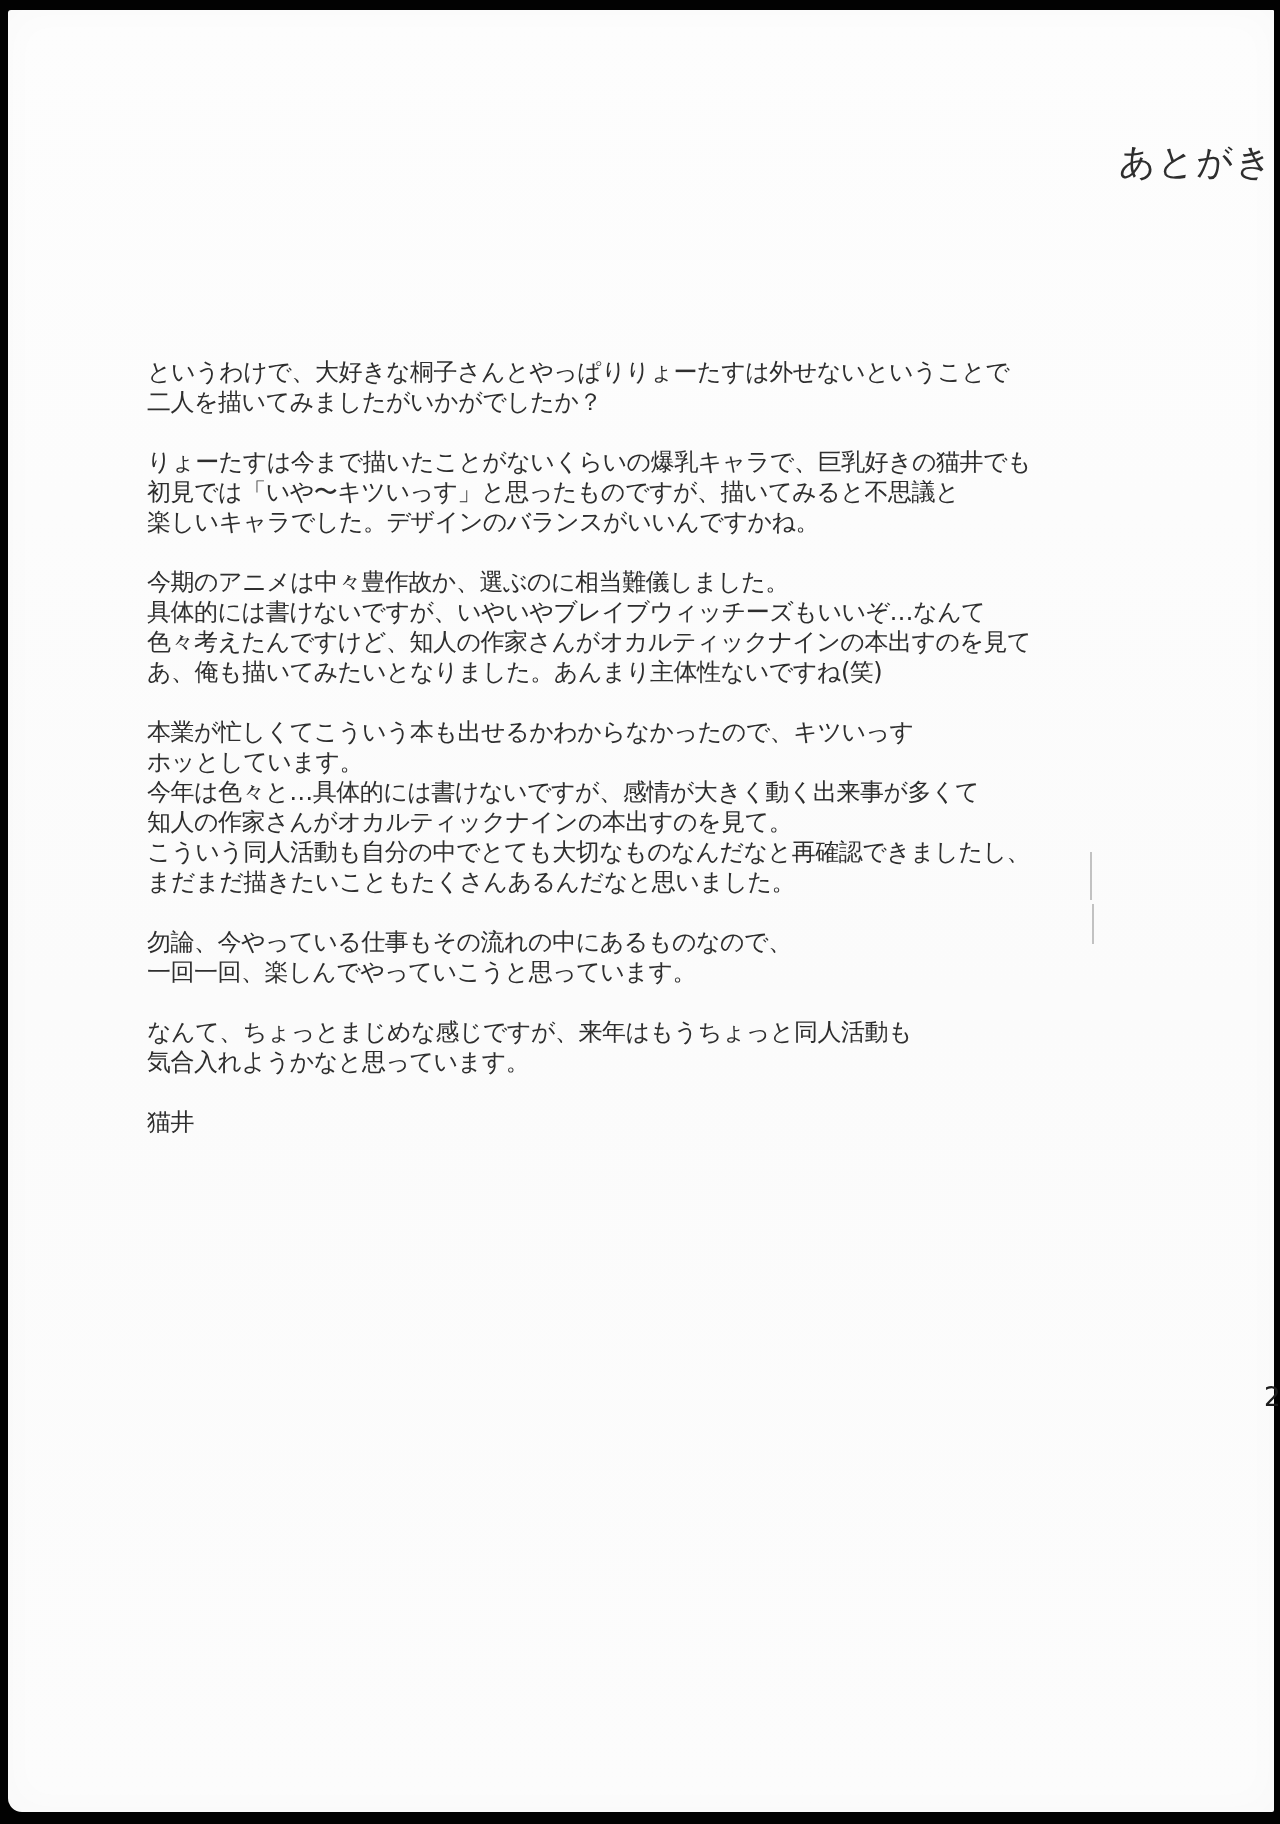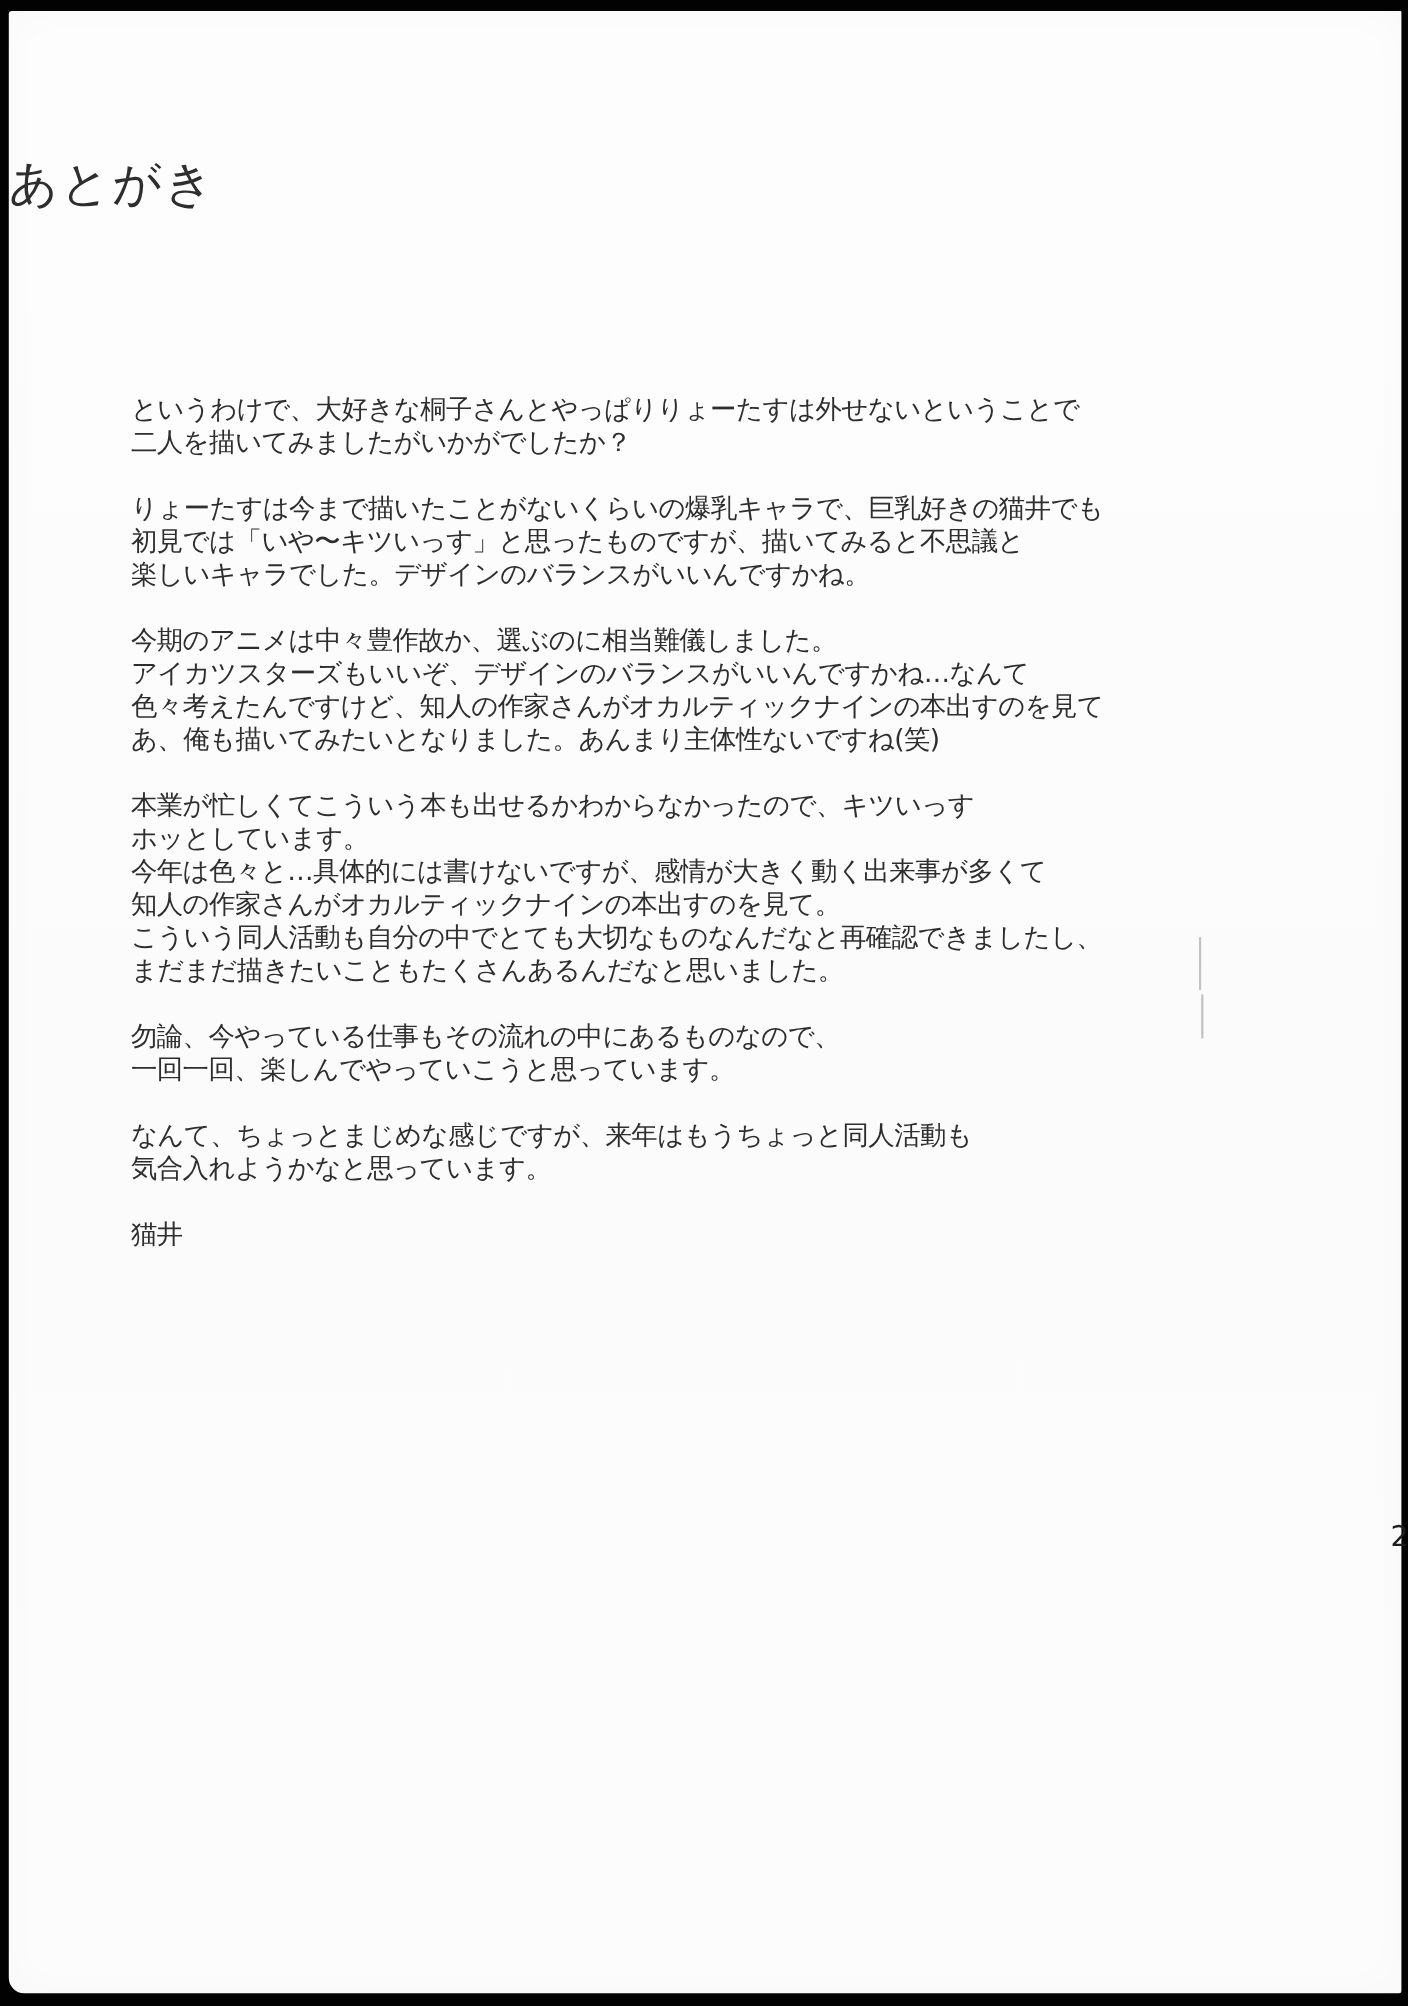--- a/index.html
+++ b/index.html
@@ -24,29 +24,29 @@
     background: linear-gradient(180deg, #fdfdfd 0%, #fbfbfb 55%, #fcfcfc 100%);
     border-radius: 3px 1px 2px 14px;
     box-shadow: inset 0 0 40px rgba(0,0,0,0.02);
   }
   .page-title {
     position: absolute;
     top: 128px;
     left: 0;
     width: 100%;
     margin: 0;
-    text-align: left;
-    font-size: 44px;
+    text-align: right;
+    font-size: 36px;
     font-weight: 500;
     letter-spacing: 2px;
     color: #2e2e2e;
   }
   .body-block {
     position: absolute;
-    left: 111px;
+    left: 139px;
     top: 347px;
     width: 1040px;
     font-size: 24px;
     line-height: 30px;
     letter-spacing: -0.5px;
     color: #2e2e2e;
     font-weight: 500;
   }
   .body-block p.para {
     margin: 0 0 30px 0;
@@ -71,21 +71,21 @@
 <body>
 
 <div class="canvas">
   <div class="paper">
 
     <h1 class="page-title">あとがき</h1>
 
     <div class="body-block">
         <p class="para"><span>というわけで、大好きな桐子さんとやっぱりりょーたすは外せないということで</span><br><span>二人を描いてみましたがいかがでしたか？</span></p>
         <p class="para"><span>りょーたすは今まで描いたことがないくらいの爆乳キャラで、巨乳好きの猫井でも</span><br><span>初見では「いや〜キツいっす」と思ったものですが、描いてみると不思議と</span><br><span>楽しいキャラでした。デザインのバランスがいいんですかね。</span></p>
-        <p class="para"><span>今期のアニメは中々豊作故か、選ぶのに相当難儀しました。</span><br><span>アイカツスターズもいいぞ、デザインのバランスがいいんですかね…なんて</span><br><span>色々考えたんですけど、知人の作家さんがオカルティックナインの本出すのを見て</span><br><span>あ、俺も描いてみたいとなりました。あんまり主体性ないですね(笑)</span></p>
+        <p class="para"><span>今期のアニメは中々豊作故か、選ぶのに相当難儀しました。</span><br><span>具体的には書けないですが、いやいやブレイブウィッチーズもいいぞ…なんて</span><br><span>色々考えたんですけど、知人の作家さんがオカルティックナインの本出すのを見て</span><br><span>あ、俺も描いてみたいとなりました。あんまり主体性ないですね(笑)</span></p>
         <p class="para"><span>本業が忙しくてこういう本も出せるかわからなかったので、キツいっす</span><br><span>ホッとしています。</span><br><span>今年は色々と…具体的には書けないですが、感情が大きく動く出来事が多くて</span><br><span>知人の作家さんがオカルティックナインの本出すのを見て。</span><br><span>こういう同人活動も自分の中でとても大切なものなんだなと再確認できましたし、</span><br><span>まだまだ描きたいこともたくさんあるんだなと思いました。</span></p>
         <p class="para"><span>勿論、今やっている仕事もその流れの中にあるものなので、</span><br><span>一回一回、楽しんでやっていこうと思っています。</span></p>
         <p class="para"><span>なんて、ちょっとまじめな感じですが、来年はもうちょっと同人活動も</span><br><span>気合入れようかなと思っています。</span></p>
         <p class="para"><span>猫井</span></p>
       </div>
 
     <div class="artifact-line artifact-1"></div>
     <div class="artifact-line artifact-2"></div>
 
     <div class="page-number">2</div>

